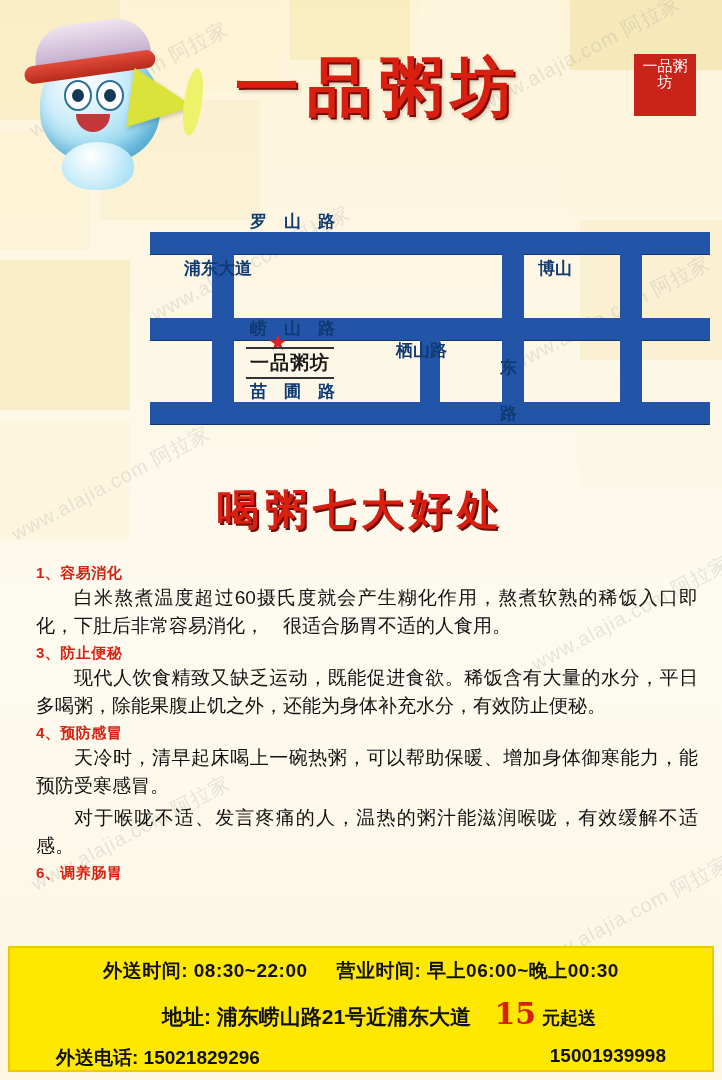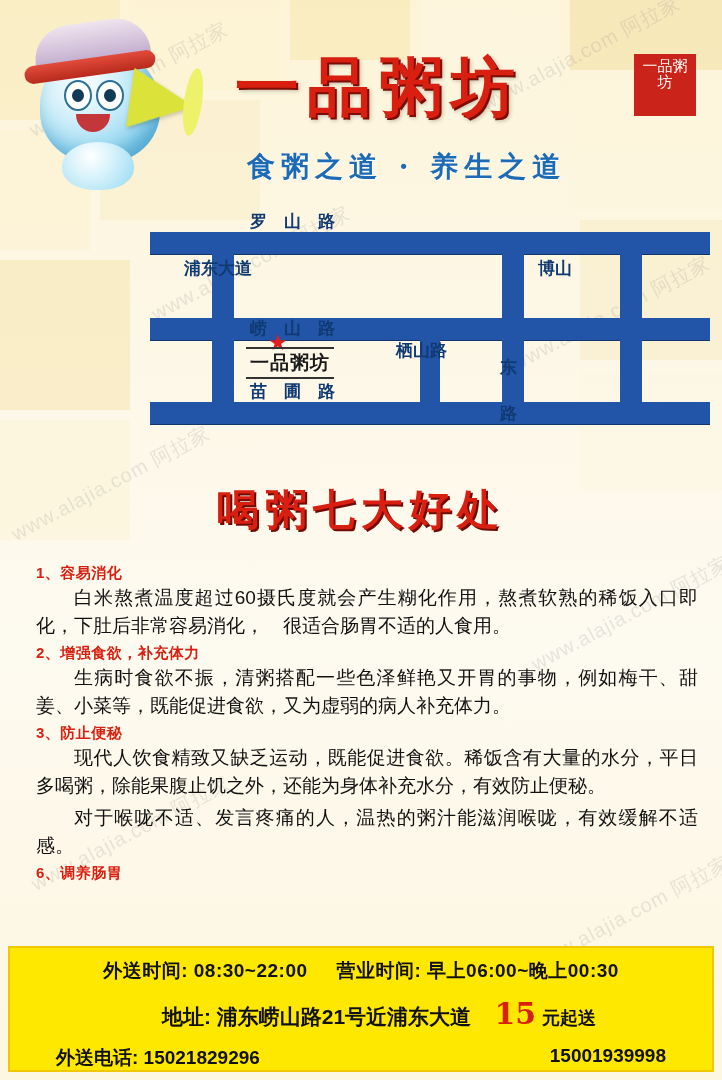--- a/index.html
+++ b/index.html
@@ -357,21 +357,20 @@
       <div class="eye l">
           <div class="pupil"></div>
         </div>
       <div class="eye r">
           <div class="pupil"></div>
         </div>
       <div class="mouth"></div>
     </div>
     <div class="brand">一品粥坊</div>
     <div class="seal">一品粥坊</div>
-    <div class="slogan">食粥之道 · 养生之道</div>
   </div>
 
   <div class="map">
 
     <div class="road" style="left:0px;top:20px;width:560px;height:22px;"></div>
     <div class="road" style="left:0px;top:106px;width:560px;height:22px;"></div>
     <div class="road" style="left:0px;top:190px;width:560px;height:22px;"></div>
 
     <div class="road" style="left:62px;top:20px;width:22px;height:192px;"></div>
     <div class="road" style="left:270px;top:106px;width:20px;height:106px;"></div>
@@ -392,26 +391,26 @@
   </div>
 
   <div class="benefits-title">喝粥七大好处</div>
 
   <div class="benefits">
     <div class="b-item">
       <div class="b-head">1、容易消化</div>
       <div class="b-body">白米熬煮温度超过60摄氏度就会产生糊化作用，熬煮软熟的稀饭入口即化，下肚后非常容易消化，　很适合肠胃不适的人食用。</div>
     </div>
     <div class="b-item">
-      <div class="b-head">2、增强食欲，补充体力</div>
-      <div class="b-body">生病时食欲不振，清粥搭配一些色泽鲜艳又开胃的事物，例如梅干、甜姜、小菜等，既能促进食欲，又为虚弱的病人补充体力。</div>
-    </div>
-    <div class="b-item">
       <div class="b-head">3、防止便秘</div>
       <div class="b-body">现代人饮食精致又缺乏运动，既能促进食欲。稀饭含有大量的水分，平日多喝粥，除能果腹止饥之外，还能为身体补充水分，有效防止便秘。</div>
+    </div>
+    <div class="b-item">
+      <div class="b-head">4、预防感冒</div>
+      <div class="b-body">天冷时，清早起床喝上一碗热粥，可以帮助保暖、增加身体御寒能力，能预防受寒感冒。</div>
     </div>
     <div class="b-item">
       <div class="b-body">对于喉咙不适、发言疼痛的人，温热的粥汁能滋润喉咙，有效缓解不适感。</div>
     </div>
     <div class="b-item">
       <div class="b-head">6、调养肠胃</div>
     </div>
   </div>
 
   <div class="footer">

